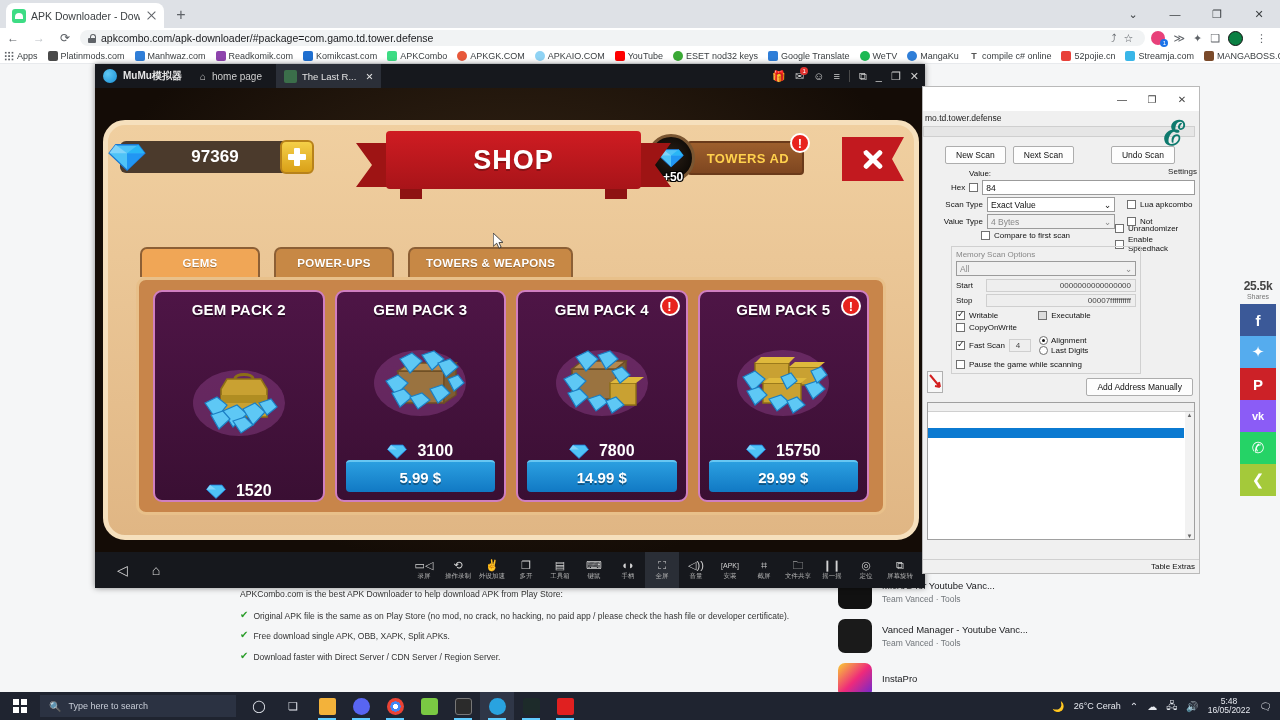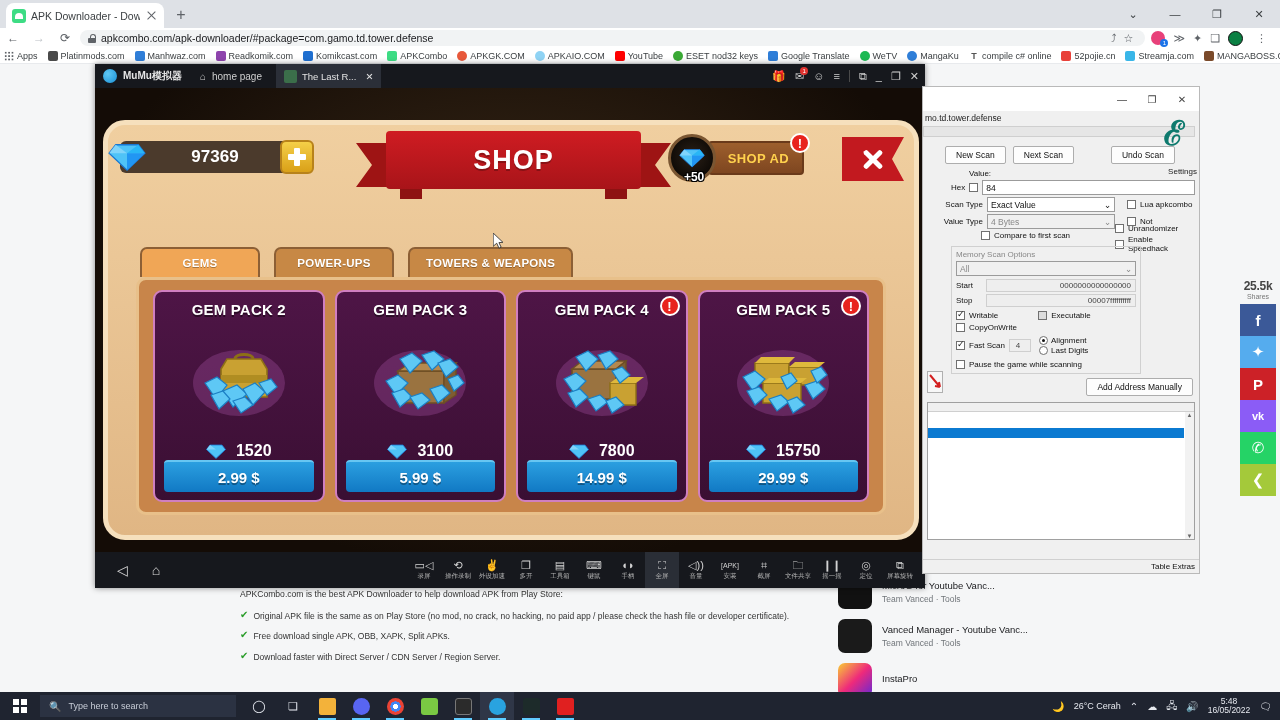--- a/index.html
+++ b/index.html
@@ -729,21 +729,21 @@
           <div class="ad-gem-circle">
             <svg width="26" height="22" viewBox="0 0 40 34">
               <polygon points="8,4 32,4 39,13 20,31 1,13" fill="#4fc3f7" stroke="#1976d2" stroke-width="1.4"></polygon>
               <polygon points="8,4 20,13 1,13" fill="#81d4fa"></polygon>
               <polygon points="32,4 39,13 20,13" fill="#29b6f6"></polygon>
               <polygon points="20,13 39,13 20,31" fill="#2196f3"></polygon>
             </svg>
             <span class="ad-plus50">+50</span>
           </div>
           <div class="ad-plate">
-            <span>SHOP AD</span>
+            <span>TOWERS AD</span>
           </div>
           <span class="excl-badge" style="right:-6px;top:-6px">!</span>
         </div>
 
         <div class="close-x">
           <span class="close-x-glyph"></span>
         </div>
 
         <div class="tabs-row">
           <div class="shop-tab active">
@@ -776,23 +776,20 @@
                   <polygon points="76,46 88,42 94,50 84,58"></polygon>
                 </g>
               </svg>
             </div>
             <div class="pack-amount">
               <svg width="20" height="17" viewBox="0 0 40 34">
                 <polygon points="8,4 32,4 39,13 20,31 1,13" fill="#4fc3f7" stroke="#1976d2" stroke-width="1.6"></polygon>
                 <polygon points="8,4 20,13 1,13" fill="#81d4fa"></polygon>
               </svg>
               <span class="num">1520</span>
-            </div>
-            <div class="buy-btn">
-              <span>2.99 $</span>
             </div>
           </div>
 
           <div class="pack">
             <div class="pack-title">GEM PACK 3</div>
             <div class="pack-art">
               <svg width="112" height="86" viewBox="0 0 112 86">
                 <ellipse cx="56" cy="46" rx="46" ry="33" fill="#a34fa0" opacity=".35"></ellipse>
                 <path d="M34 34h46v32H34z" fill="#9a7340" stroke="#6d4f25" stroke-width="1.6"></path>
                 <path d="M34 34l12-8h46l-12 8z" fill="#b5894f" stroke="#6d4f25" stroke-width="1.4"></path>

